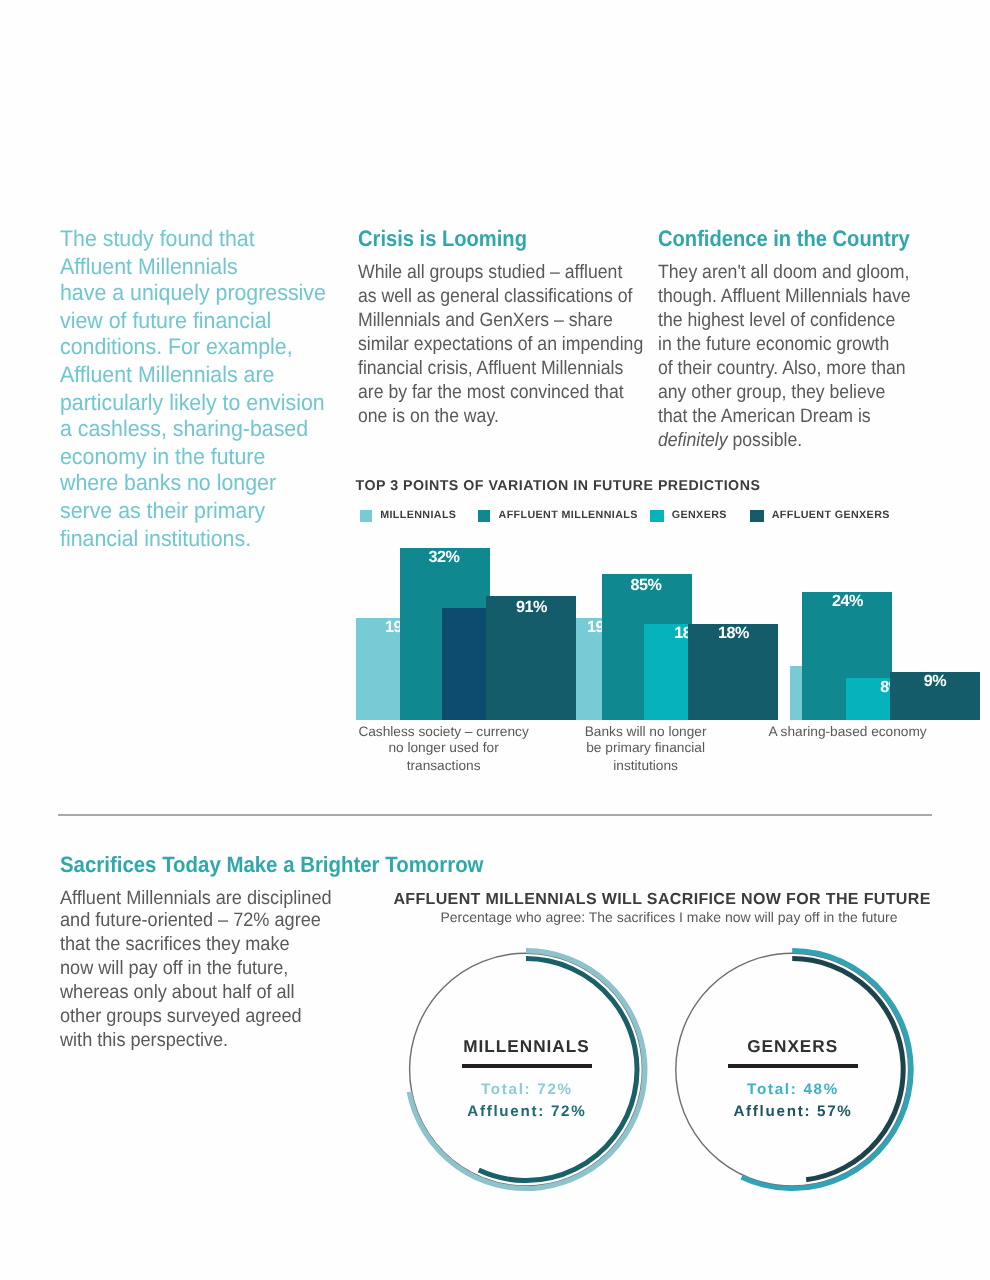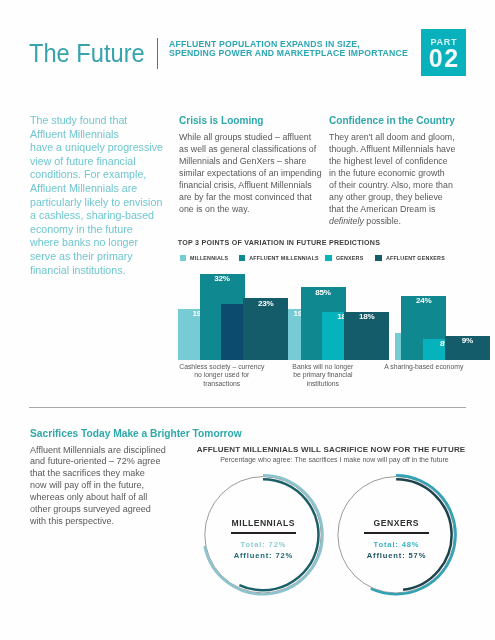--- a/index.html
+++ b/index.html
@@ -50,32 +50,20 @@
   .donut .daff{position:absolute;left:0;width:100%;text-align:center;font-size:7.6px;font-weight:700;color:#1d6a72;letter-spacing:0.85px;text-indent:0.85px;}
   #footer{position:absolute;left:274.2px;top:596.5px;white-space:nowrap;}
   #footer-text{font-size:7.45px;color:#58595b;}
   #footer-sep{font-size:8.1px;color:#7fd0d6;margin:0 3px;position:relative;top:-0.8px;}
   #footer-page{font-size:8.4px;color:#2aa8b4;font-weight:700;}
 </style>
 </head>
 <body>
 
 <div class="page">
-  <div id="header">
-    <div id="title">The Future</div>
-    <div id="title-divider"></div>
-    <div id="subtitle">
-      <span>AFFLUENT POPULATION EXPANDS IN SIZE,</span><br>
-      <span>SPENDING POWER AND MARKETPLACE IMPORTANCE</span>
-    </div>
-    <div id="part-box">
-      <div id="part-label">PART</div>
-      <div id="part-number">02</div>
-    </div>
-  </div>
   <div id="col1">
     <div>The study found that</div>
     <div>Affluent Millennials</div>
     <div>have a uniquely progressive</div>
     <div>view of future financial</div>
     <div>conditions. For example,</div>
     <div>Affluent Millennials are</div>
     <div>particularly likely to envision</div>
     <div>a cashless, sharing-based</div>
     <div>economy in the future</div>
@@ -190,21 +178,21 @@
         <div class="bar" style="left: 43.7px; width: 36px; height: 56.7px; background: #0c4a6e;">
           <b>21%</b>
         </div>
         <div class="bar" style="left: 144.7px; width: 20px; height: 48.6px; background: rgb(6, 178, 188);">
           <b>18%</b>
         </div>
         <div class="bar" style="left: 245.5px; width: 20px; height: 21.6px; background: rgb(6, 178, 188);">
           <b>8%</b>
         </div>
         <div class="bar" style="left: 65.5px; width: 20px; height: 62.1px; background: rgb(20, 92, 105);">
-          <b>23%</b>
+          <b>91%</b>
         </div>
         <div class="bar" style="left: 166.5px; width: 20px; height: 48.6px; background: rgb(20, 92, 105);">
           <b>18%</b>
         </div>
         <div class="bar" style="left: 267.3px; width: 20px; height: 24.3px; background: rgb(20, 92, 105);">
           <b>9%</b>
         </div>
       </div>
     <div id="grouplabels">
         <div class="grouplabel" style="left: -3px; width: 94px; top: 124px;">

